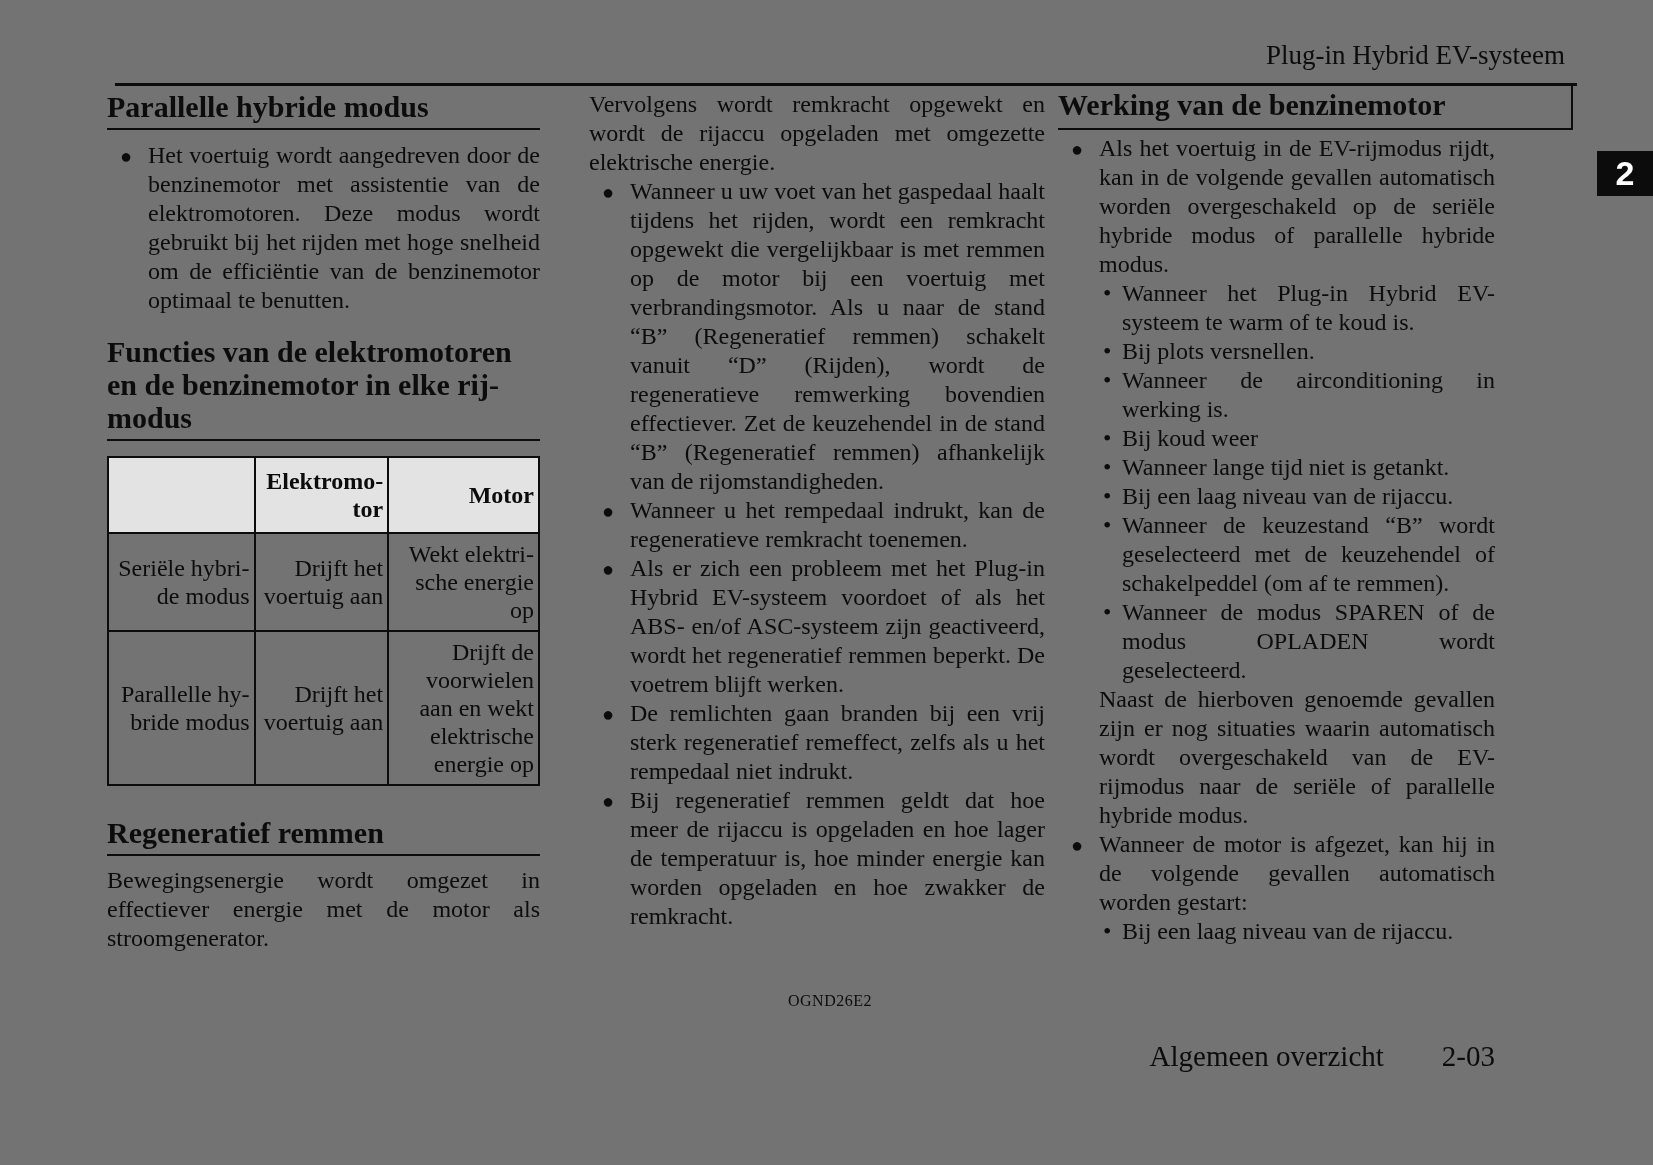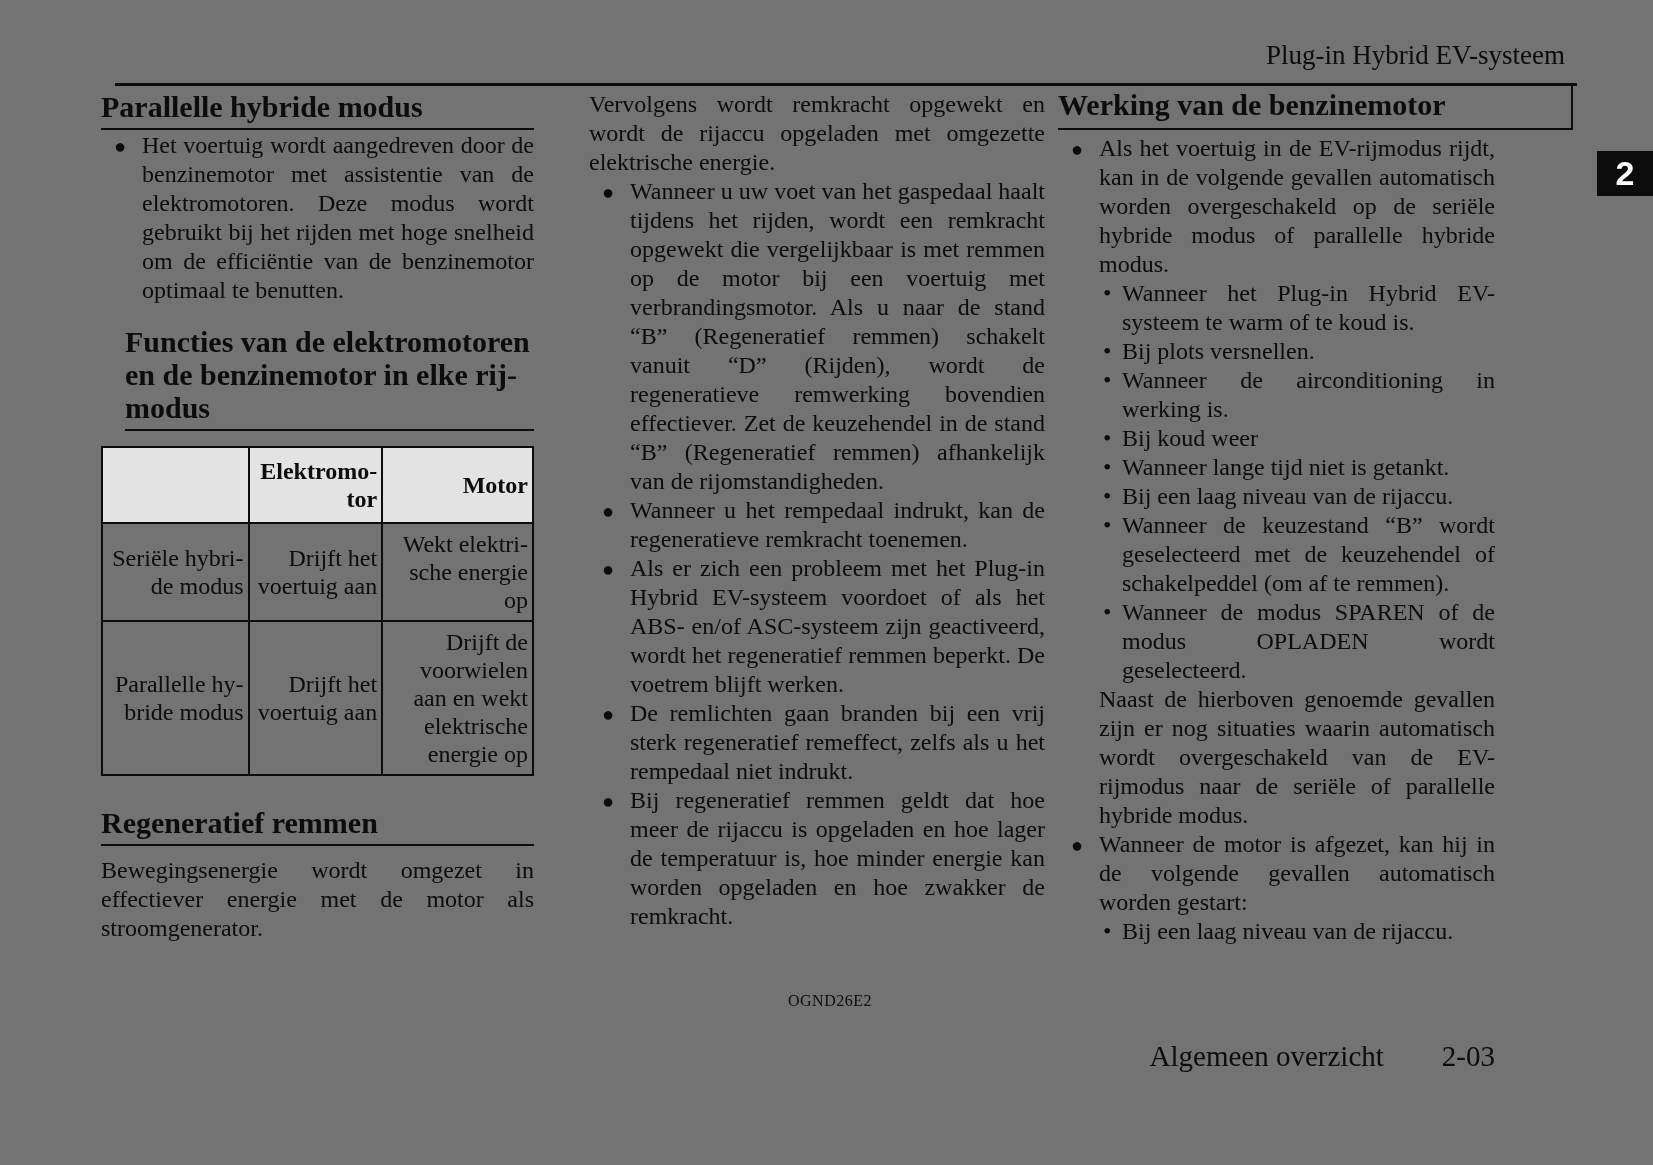--- a/index.html
+++ b/index.html
@@ -14,41 +14,41 @@
   .top-rule{
     position:absolute;left:115px;top:83px;width:1462px;height:3px;background:#0c0c0c;
   }
   .chapter-tab{
     position:absolute;left:1597px;top:151px;width:56px;height:45px;background:#0c0c0c;
     color:#ffffff;font-family:"Liberation Sans", sans-serif;font-weight:700;font-size:34px;
     display:flex;align-items:center;justify-content:center;
   }
   
   .col{position:absolute;top:84px;font-size:24px;line-height:29px;text-align:justify;}
-  .col-left  {left:101px; width:433px;}
+  .col-left  {left:107px; width:433px;}
   .col-mid   {left:589px; width:456px;}
   .col-right {left:1058px;width:437px;}
   
   .sec-h{
     font-weight:700;font-size:30px;line-height:33px;text-align:left;
     border-bottom:2px solid #0c0c0c;padding-bottom:5px;
   }
   .col-left .sec-h{margin-top:6px;}
-  .sec-h.mid-gap{margin-top:20px;margin-left:24px;}
+  .sec-h.mid-gap{margin-top:20px;}
   .right-head{
     width:515px;border-bottom:2px solid #0c0c0c;border-right:2px solid #0c0c0c;
     padding-top:4px;padding-bottom:7px;box-sizing:border-box;
   }
   .right-head .sec-h-text{font-weight:700;font-size:30px;line-height:33px;}
   
   .para{margin-top:10px;}
   .b-item{position:relative;padding-left:41px;}
   .b-item .bullet{position:absolute;left:13px;top:0;}
   .bullet::before{content:"\25CF";font-size:20px;}
-  .first-b{margin-top:1px;}
+  .first-b{margin-top:11px;}
   .sub-item{position:relative;padding-left:23px;}
   .sub-item .sbullet{position:absolute;left:4px;top:0;}
   .sbullet::before{content:"\2022";font-size:24px;}
   .hang{padding-left:41px;}
   .sub-wrap{padding-left:41px;}
   .sub-wrap .sub-item{padding-left:23px;}
   
   table.func{
     width:100%;border-collapse:collapse;margin-top:15px;
     font-size:24px;line-height:28px;text-align:right;

